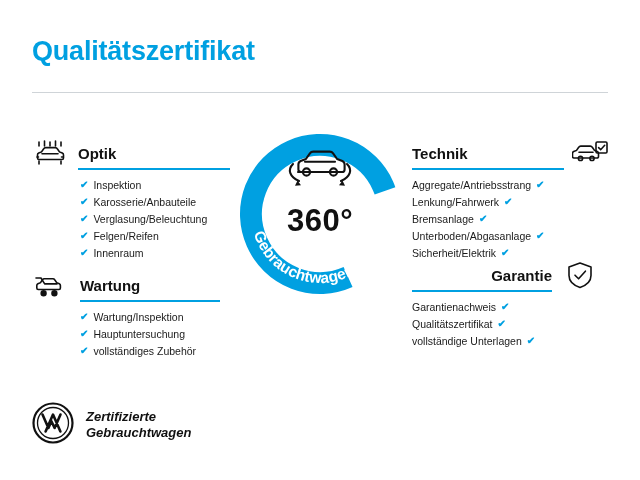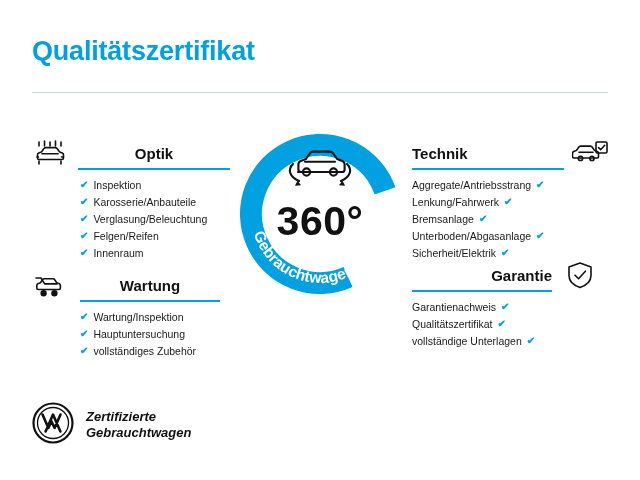--- a/index.html
+++ b/index.html
@@ -53,21 +53,20 @@
   .sec-head.right {
     justify-content: flex-end;
     flex-direction: row-reverse;
   }
   .sec-title {
     font-size: 15px;
     font-weight: bold;
     color: #111;
     line-height: 1;
     padding-bottom: 2px;
-    text-align: center;
   }
   .sec-rule {
     height: 2px;
     background: #00a0e1;
     margin-top: 5px;
   }
   .items {
     margin-top: 9px;
     display: flex;
     flex-direction: column;
@@ -114,21 +113,21 @@
   #badge svg { display: block; }
   #badge-deg {
     position: absolute;
     left: 0;
     top: 0;
     width: 184px;
     height: 184px;
     display: flex;
     align-items: center;
     justify-content: center;
-    font-size: 41px;
+    font-size: 31px;
     font-weight: bold;
     color: #111;
     letter-spacing: 0.5px;
     pointer-events: none;
     padding-top: 14px;
     box-sizing: border-box;
   }
 
   
   #footer {

